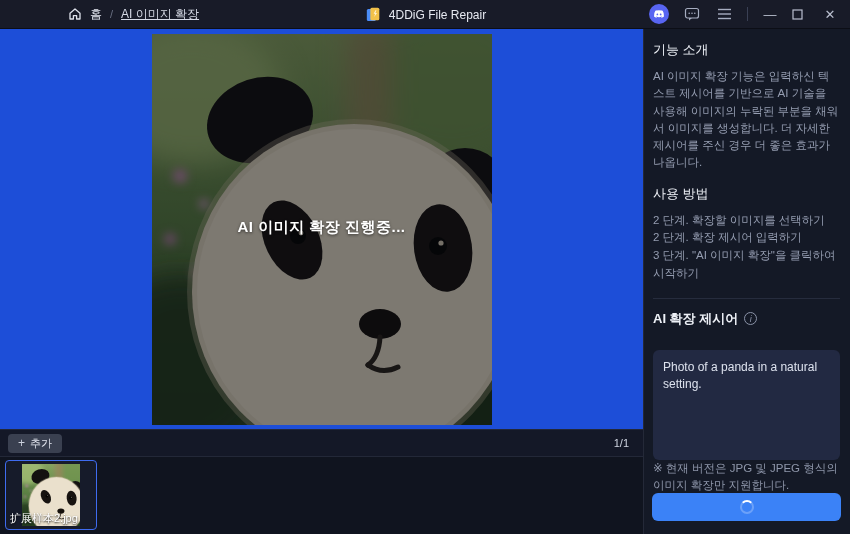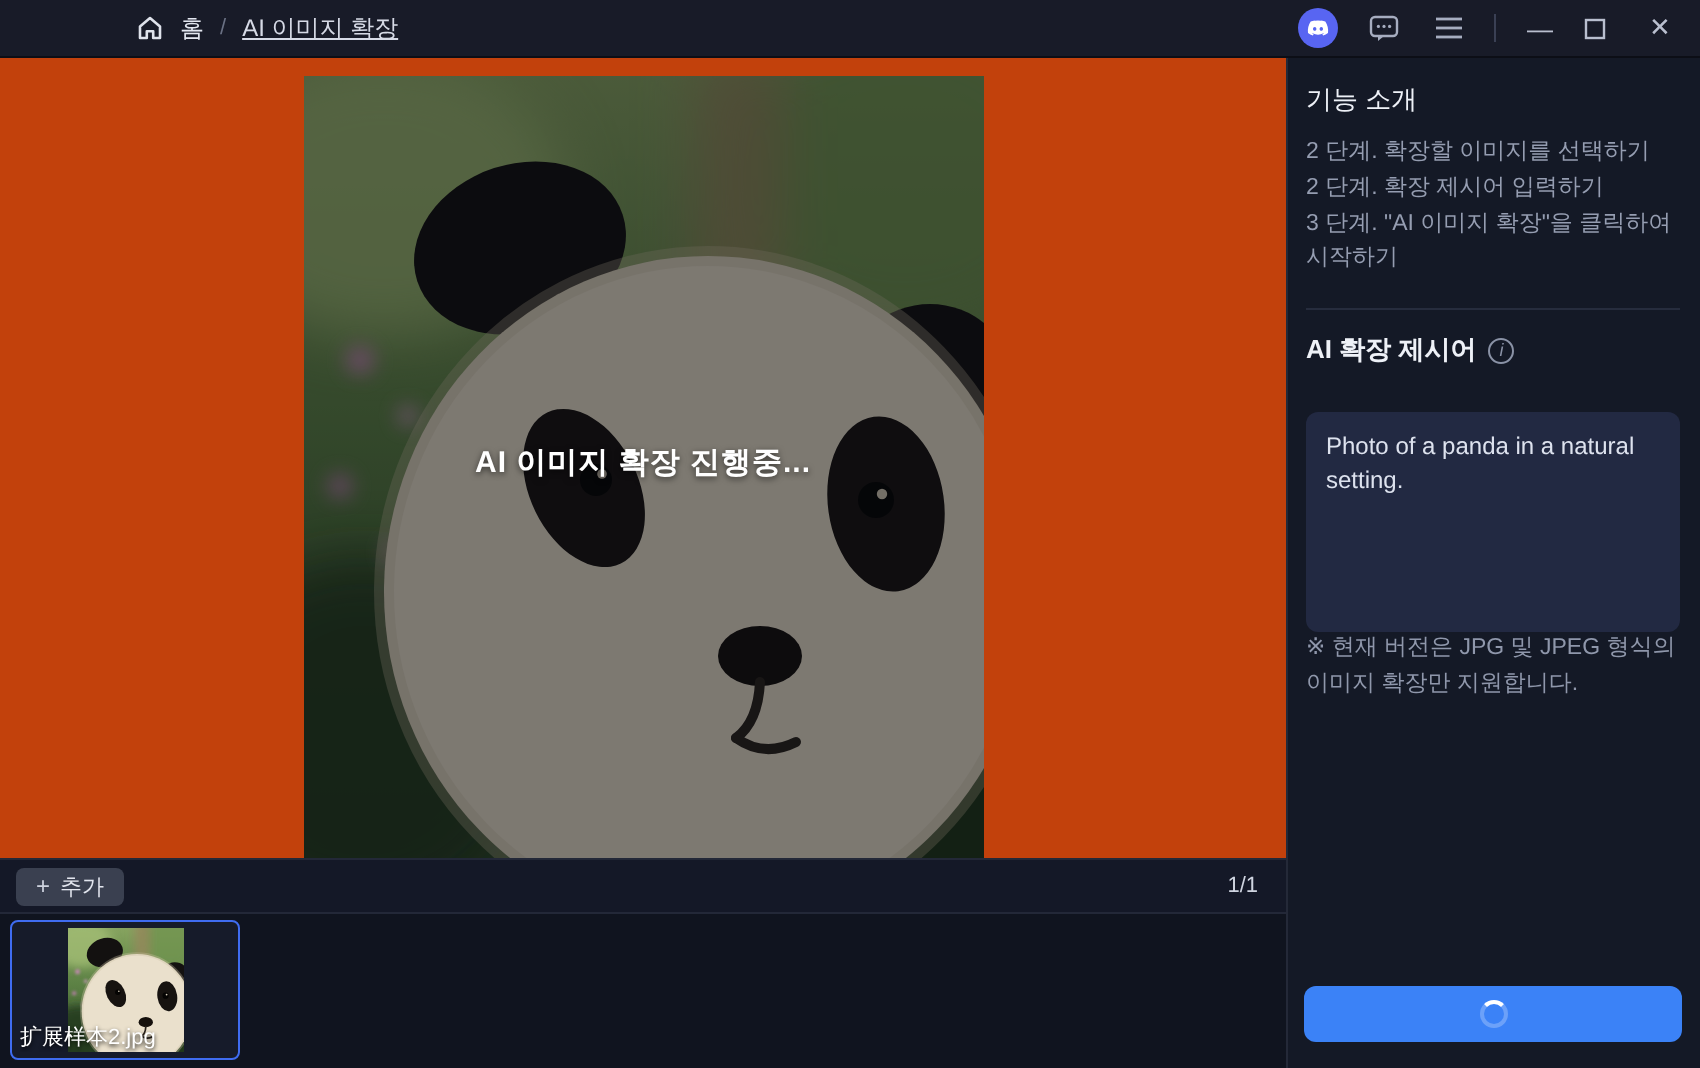--- a/index.html
+++ b/index.html
@@ -28,39 +28,39 @@
     display:flex; align-items:center; justify-content:center; }
   .vsep { width:1px; height:14px; background:#3a4054; }
   .winbtn { font-size:13px; color:#b9bfcf; width:16px; text-align:center; }
 
   
   .split { flex:1; display:flex; min-height:0; }
   .main { width:644px; flex:0 0 644px; display:flex; flex-direction:column;
     border-right:1px solid #242938; background:#0f121c; }
 
   .viewer { height:400px; flex:0 0 400px; display:flex; justify-content:center;
-    align-items:flex-end; padding-top:1px; background:#c2410c; position:relative; }
+    align-items:center; padding-top:1px; background:#1d4ed8; position:relative; }
   .imagewrap { width:340px; height:391px; position:relative; overflow:hidden; }
   .imagewrap svg.photo { width:340px; height:391px; display:block; }
   .img-overlay { position:absolute; inset:0; background:rgba(7,9,14,0.48);
     display:flex; align-items:center; justify-content:center; }
   .status-text { color:#ffffff; font-size:15px; font-weight:bold; letter-spacing:0.5px;
     text-shadow:0 1px 3px rgba(0,0,0,0.6); margin-top:-5px; }
 
   .actionbar { height:27px; flex:0 0 27px; background:#141827; border-top:1px solid #232838;
     display:flex; align-items:center; padding:0 14px 0 8px; }
   .add-btn { background:#3a4050; border:none; border-radius:4px; color:#e2e5ee;
     font-size:11px; height:19px; padding:0 10px; display:flex; align-items:center;
     gap:5px; cursor:pointer; font-family:inherit; }
   .add-plus { font-size:12px; color:#cdd2de; }
   .counter { margin-left:auto; font-size:11px; color:#cfd4e0; }
 
   .thumbstrip { flex:1; background:#10141f; border-top:1px solid #232838;
     padding:3px 0 0 5px; }
-  .thumbcard { width:115px; height:70px; border:1px solid #3f6cf0; border-radius:4px;
+  .thumbcard { width:92px; height:70px; border:1px solid #3f6cf0; border-radius:4px;
     background:#161b2a; position:relative; display:flex; align-items:flex-start;
     justify-content:center; padding-top:3px; cursor:pointer; overflow:hidden; }
   .thumbcard svg.thumb { width:58px; height:62px; display:block; }
   .thumbname { position:absolute; left:4px; bottom:3px; right:4px; font-size:11px;
     color:#ffffff; text-shadow:0 1px 2px rgba(0,0,0,0.9); white-space:nowrap;
     overflow:hidden; }
 
   
   .sidebar { flex:1; background:#141926; padding:12px 10px 0 9px; position:relative;
     display:flex; flex-direction:column; }
@@ -148,20 +148,30 @@
           <svg width="14" height="14" viewBox="0 0 14 14" fill="none" stroke="#dfe3ec" stroke-width="1.3">
             <path d="M2 6.2 L7 2 L12 6.2 V12 H8.6 V8.6 H5.4 V12 H2 Z" stroke-linejoin="round"></path>
           </svg>
         </span>
         <span>홈</span>
       </span>
       <span class="crumb-sep">/</span>
       <span class="crumb-cur">AI 이미지 확장</span>
     </div>
 
+    <div class="apptitle">
+      <span class="ico">
+        <svg width="15" height="15" viewBox="0 0 15 15">
+          <rect x="1" y="2" width="9" height="12" rx="1.5" fill="#4a8cf7"></rect>
+          <rect x="4.5" y="0.8" width="9" height="12.4" rx="1.5" fill="#f2c24a"></rect>
+          <path d="M9.6 3.2 L7.8 6.8 H9.3 L8.4 10 L11.2 5.9 H9.6 L10.6 3.2 Z" fill="#fff2cf"></path>
+        </svg>
+      </span>
+      <span>4DDiG File Repair</span>
+    </div>
 
     <div class="winicons">
       <span class="discord-badge">
         <svg width="12" height="12" viewBox="0 0 24 24" fill="#ffffff">
           <path d="M19.3 5.6A16 16 0 0 0 15.4 4.4l-.2.4a13 13 0 0 0-6.4 0l-.2-.4A16 16 0 0 0 4.7 5.6 17 17 0 0 0 2 17a16.4 16.4 0 0 0 4.9 2.5l.8-1.3a9 9 0 0 1-1.5-.7l.3-.3a11.5 11.5 0 0 0 11 0l.4.3a9 9 0 0 1-1.6.7l.8 1.3A16.3 16.3 0 0 0 22 17 17 17 0 0 0 19.3 5.6ZM8.7 14.8c-.9 0-1.7-.9-1.7-1.9s.7-1.9 1.7-1.9 1.7.9 1.7 1.9-.8 1.9-1.7 1.9Zm6.6 0c-.9 0-1.7-.9-1.7-1.9s.7-1.9 1.7-1.9 1.7.9 1.7 1.9-.8 1.9-1.7 1.9Z"></path>
         </svg>
       </span>
       <span class="ico">
         <svg width="16" height="16" viewBox="0 0 16 16" fill="none" stroke="#a6adc0" stroke-width="1.2">
           <rect x="1.5" y="2.5" width="13" height="9.5" rx="2"></rect>
@@ -216,21 +226,23 @@
           <svg class="thumb">
               <use href="#panda"></use>
             </svg>
           <span class="thumbname">扩展样本2.jpg</span>
         </div>
       </div>
     </div>
 
     <div class="sidebar">
       <div class="side-h">기능 소개</div>
-
+      <div class="side-p">AI 이미지 확장 기능은 입력하신 텍스트 제시어를 기반으로 AI 기술을 사용해 이미지의 누락된 부분을 채워서 이미지를 생성합니다. 더 자세한 제시어를 주신 경우 더 좋은 효과가 나옵니다.</div>
+
+      <div class="side-h">사용 방법</div>
       <div class="side-steps">
         <div>2 단계. 확장할 이미지를 선택하기</div>
         <div>2 단계. 확장 제시어 입력하기</div>
         <div>3 단계. "AI 이미지 확장"을 클릭하여 시작하기</div>
       </div>
 
       <div class="divider"></div>
 
       <div class="prompt-head">
         <span>AI 확장 제시어</span>

